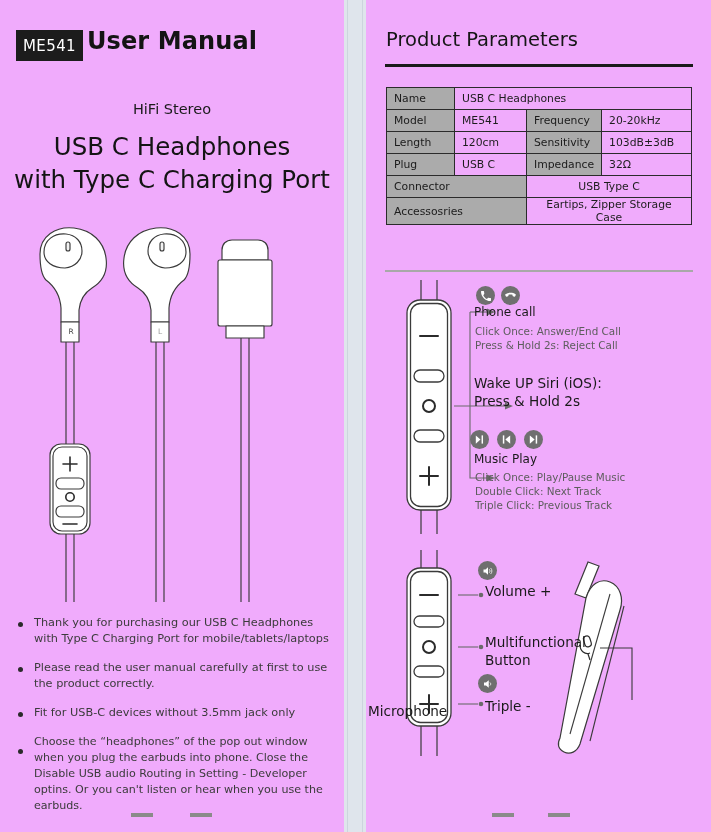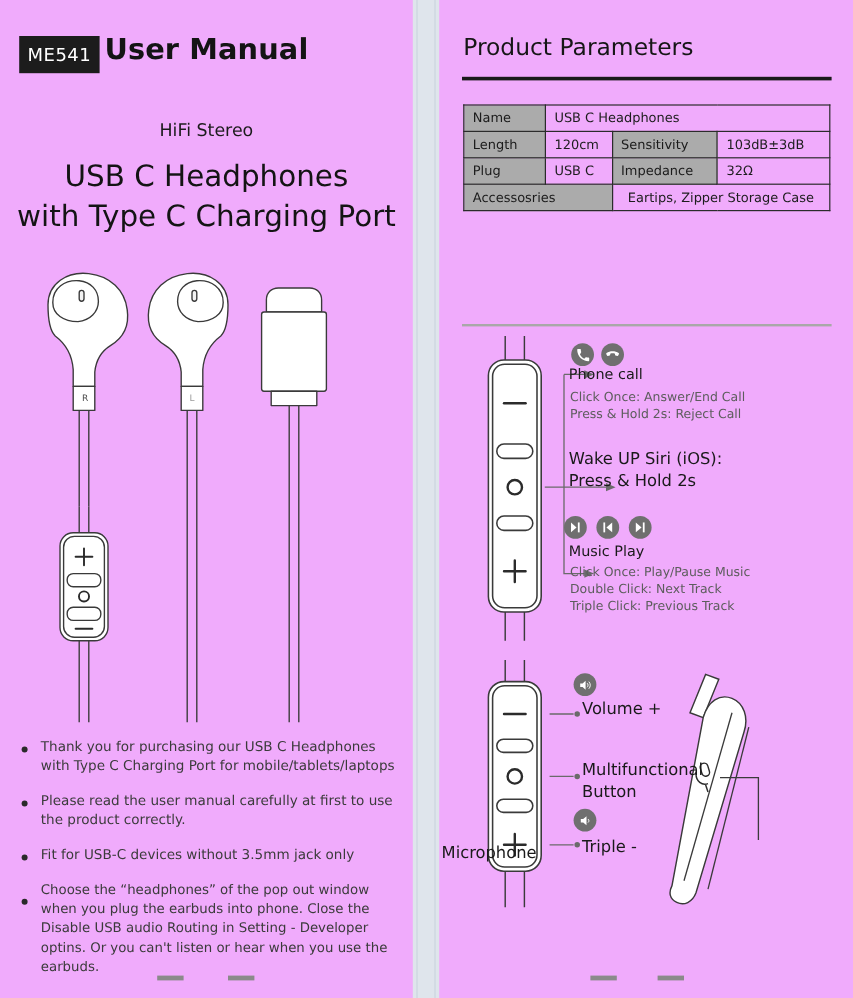--- a/index.html
+++ b/index.html
@@ -171,30 +171,40 @@
     <div class="sec-h" style="left:20px; top:28px;">Product Parameters</div>
     <div class="rule" style="left:19px; top:64px; width:308px; height:3px;"></div>
 
     <table class="ptable">
       <tbody>
           <tr>
         <td class="hd" style="width:68px">Name</td>
         <td colspan="3">USB C Headphones</td>
       </tr>
       <tr>
+        <td class="hd">Model</td>
+        <td style="width:72px">ME541</td>
+        <td class="hd" style="width:66px">Frequency</td>
+        <td>20-20kHz</td>
+      </tr>
+      <tr>
         <td class="hd">Length</td>
         <td>120cm</td>
         <td class="hd">Sensitivity</td>
         <td>103dB±3dB</td>
       </tr>
       <tr>
         <td class="hd">Plug</td>
         <td>USB C</td>
         <td class="hd">Impedance</td>
         <td>32Ω</td>
+      </tr>
+      <tr>
+        <td class="hd" colspan="2">Connector</td>
+        <td class="ctr" colspan="2">USB Type C</td>
       </tr>
       <tr>
         <td class="hd" colspan="2">Accessosries</td>
         <td class="ctr" colspan="2">Eartips, Zipper Storage Case</td>
       </tr>
     </tbody>
       </table>
 
     <div class="rule light" style="left:19px; top:270px; width:308px;"></div>
 

